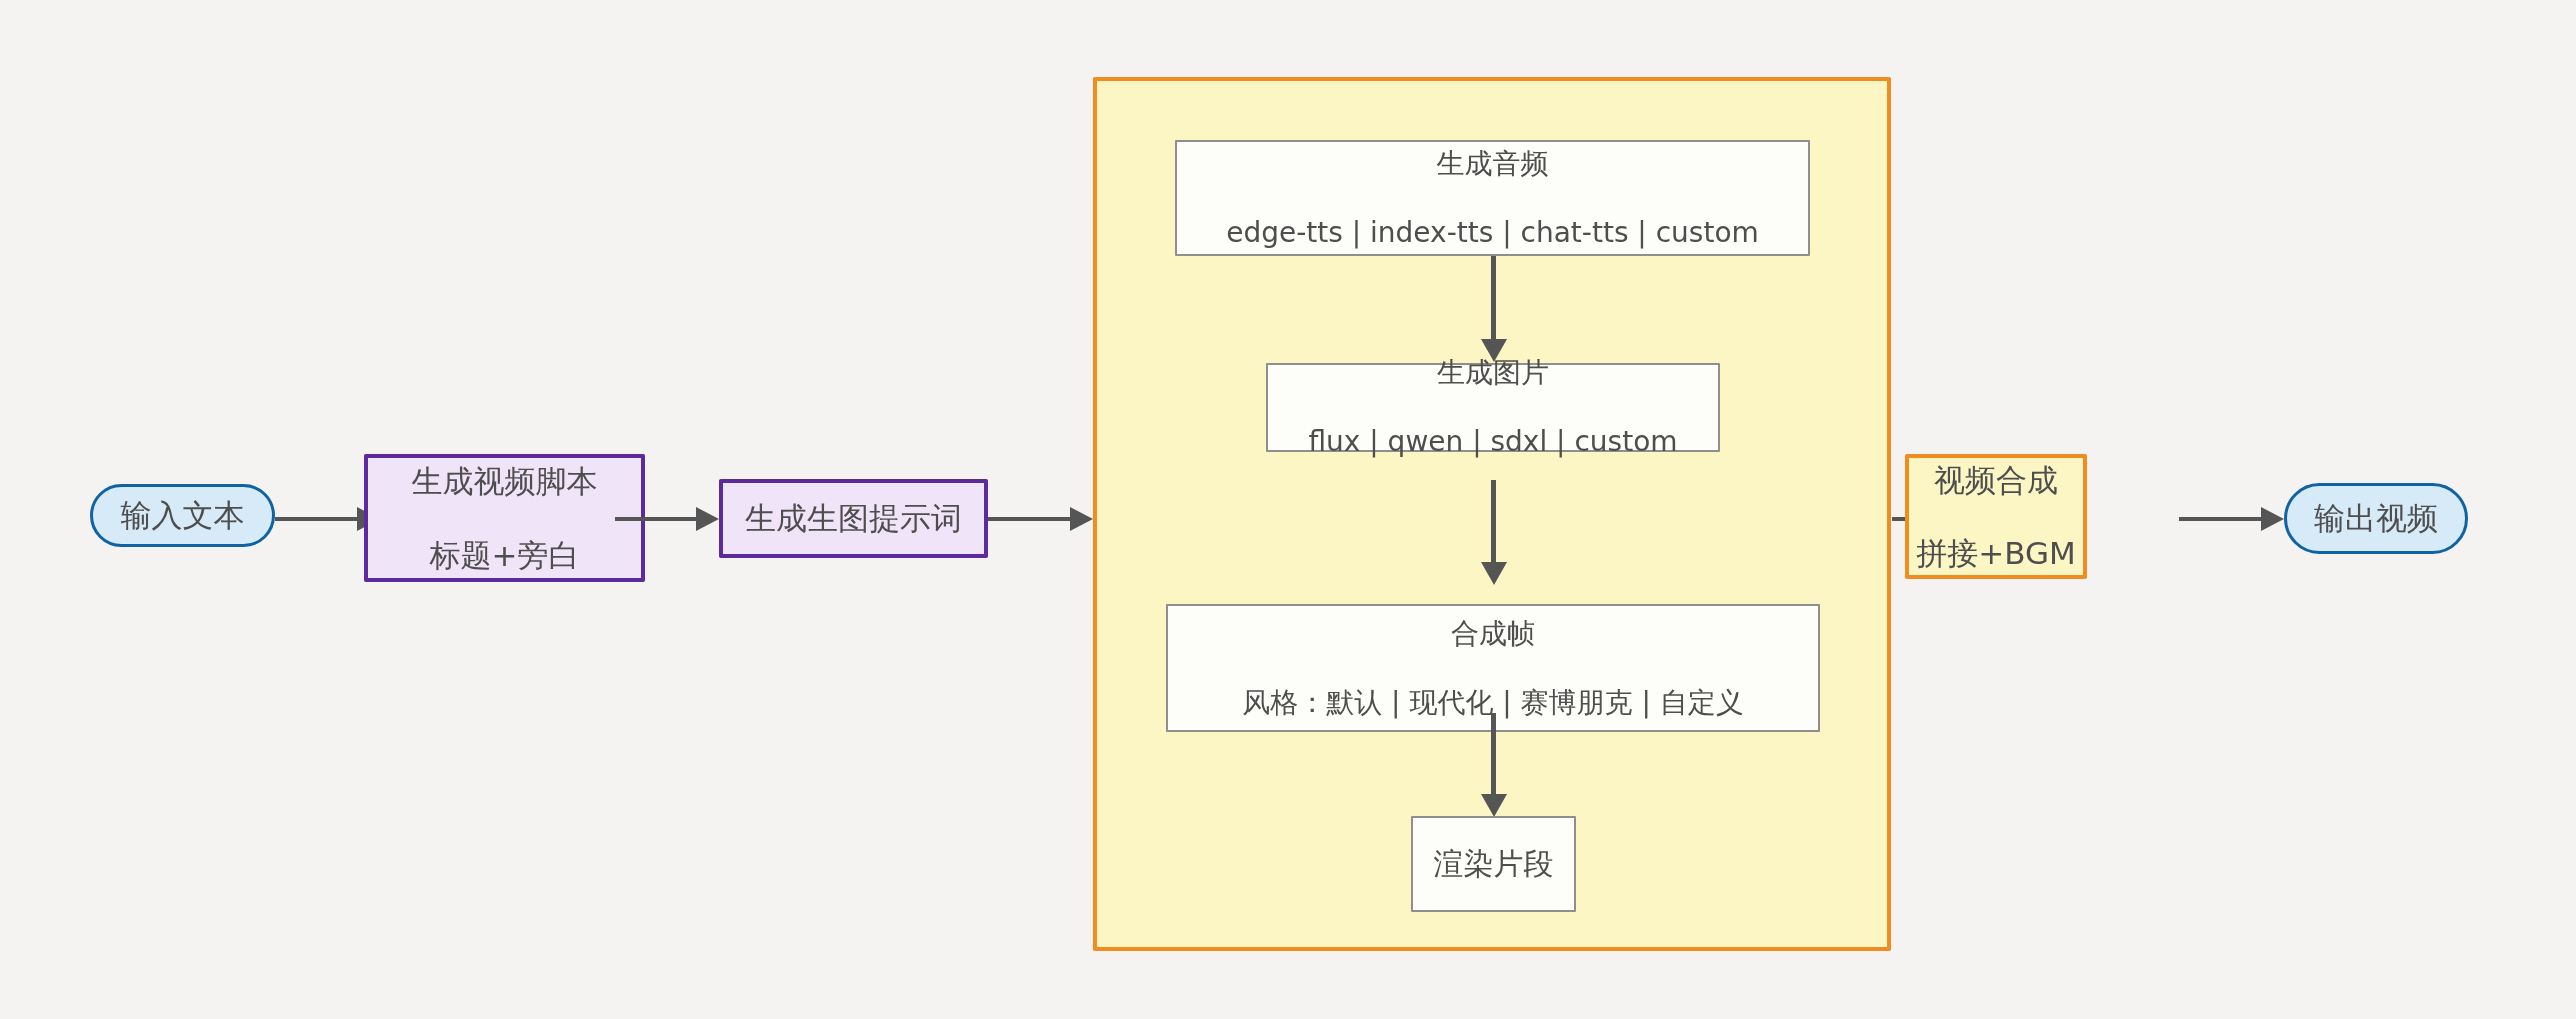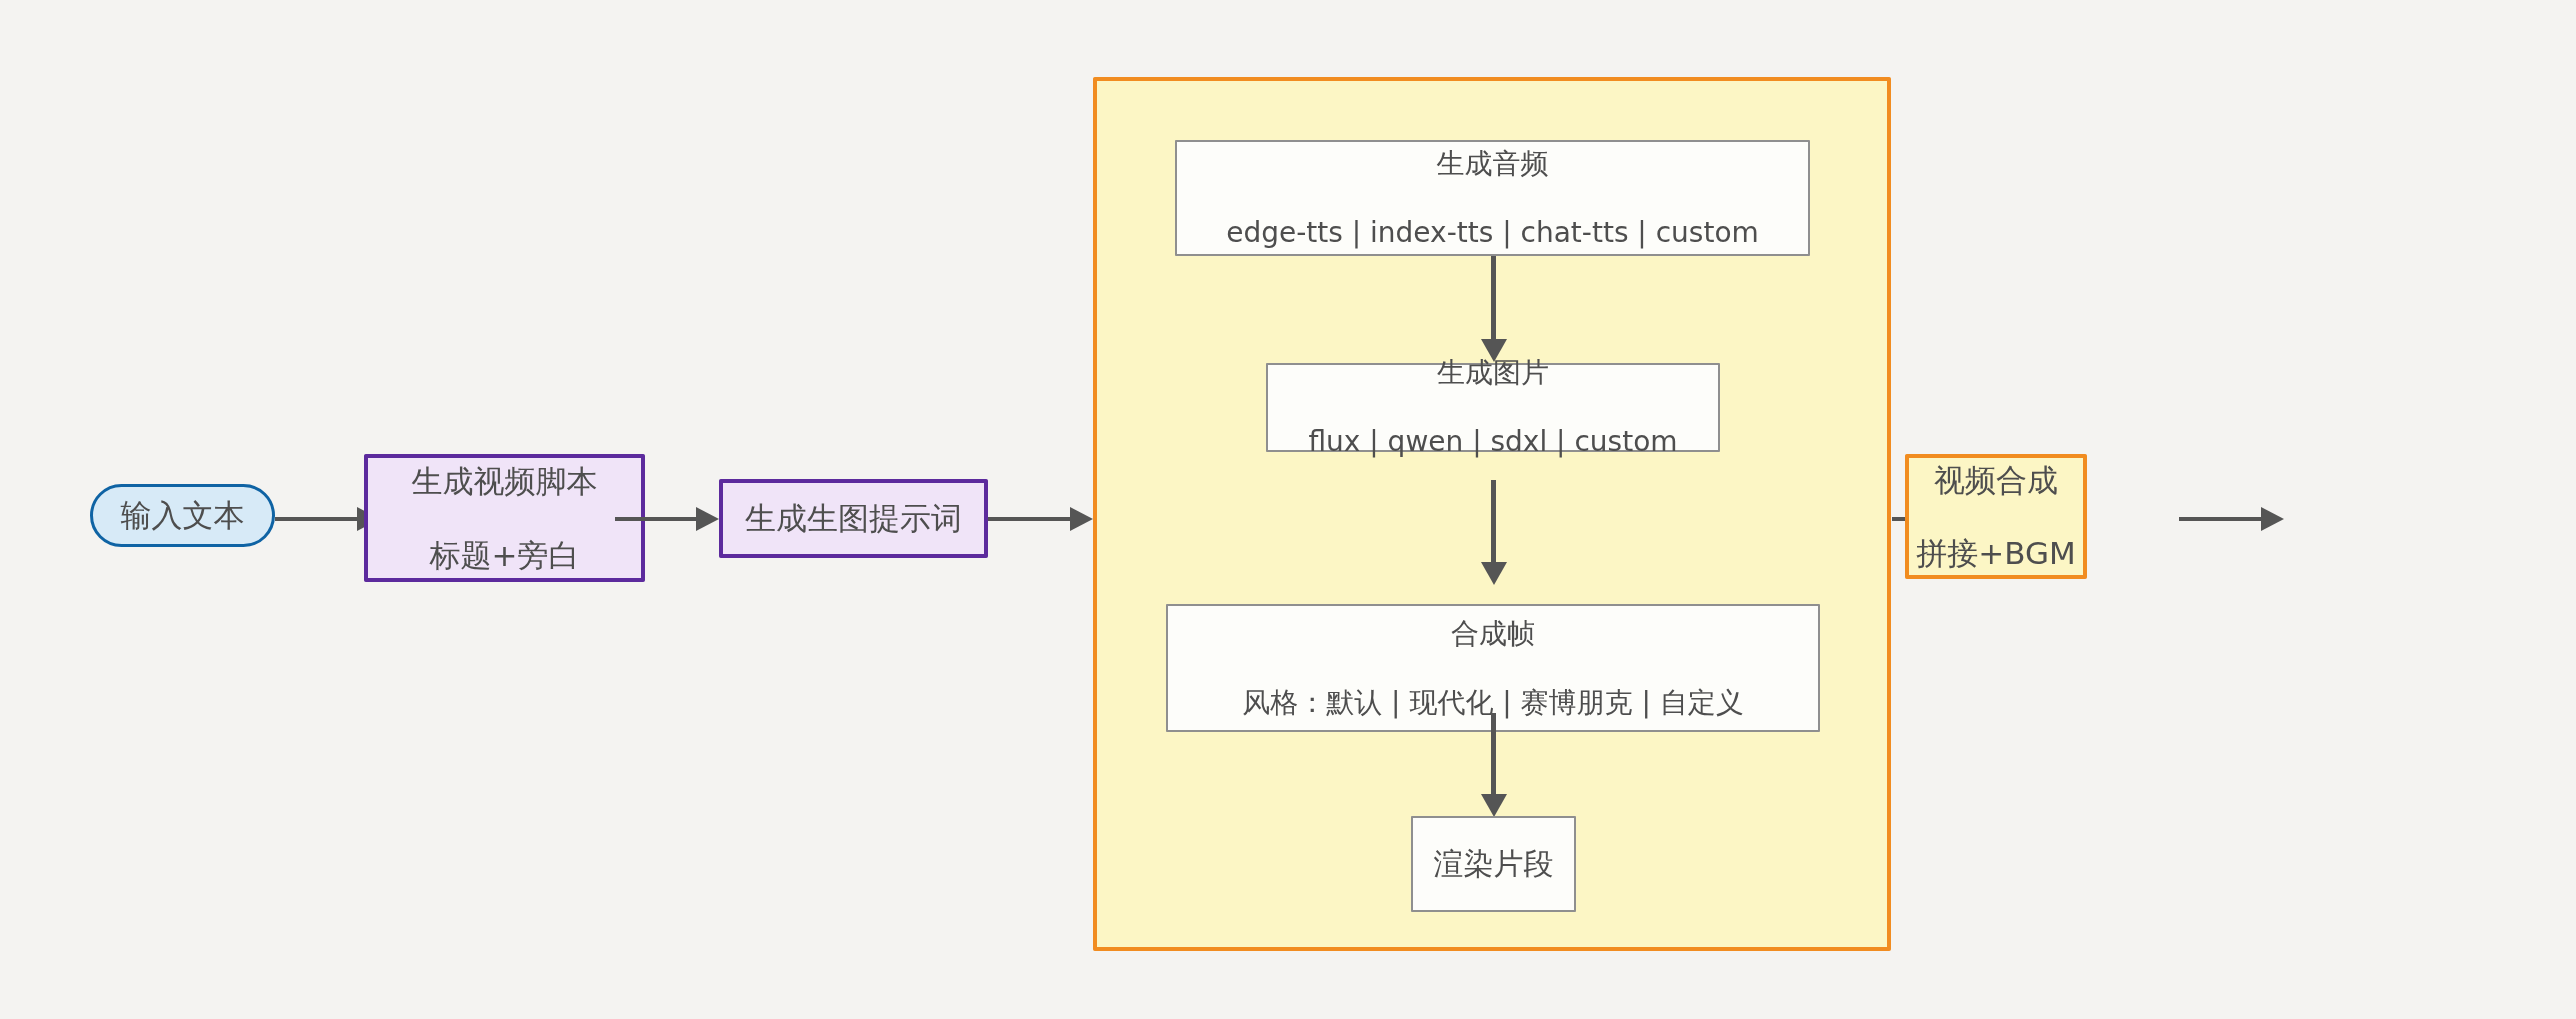--- a/index.html
+++ b/index.html
@@ -194,15 +194,18 @@
   <div class="node orange-box" id="n-compose">
     <span>视频合成</span>
     <span>拼接+BGM</span>
   </div>
 
   <div class="arrow-h" id="a-h5">
     <div class="shaft"></div>
     <div class="head"></div>
   </div>
 
+  <div class="node stadium" id="n-output">
+    <span>输出视频</span>
+  </div>
 
 </div>
 
 
 </body></html>

